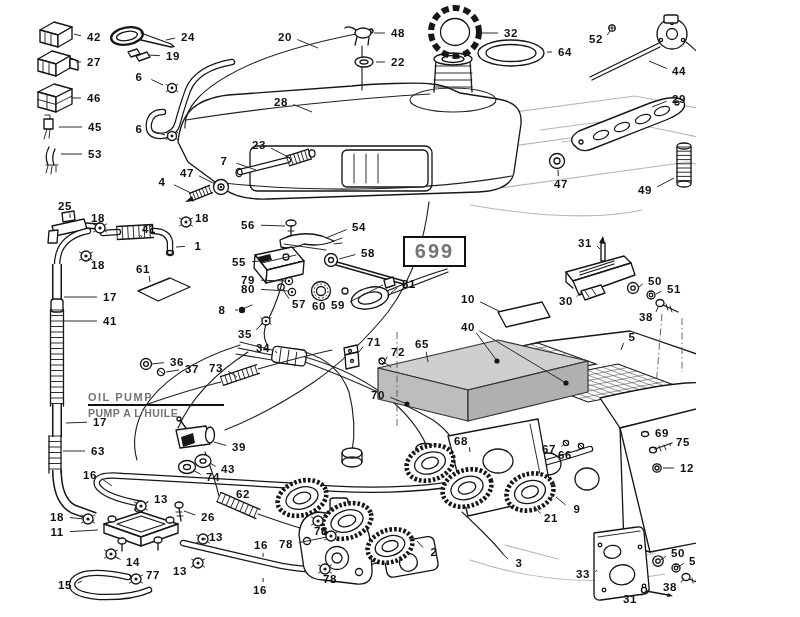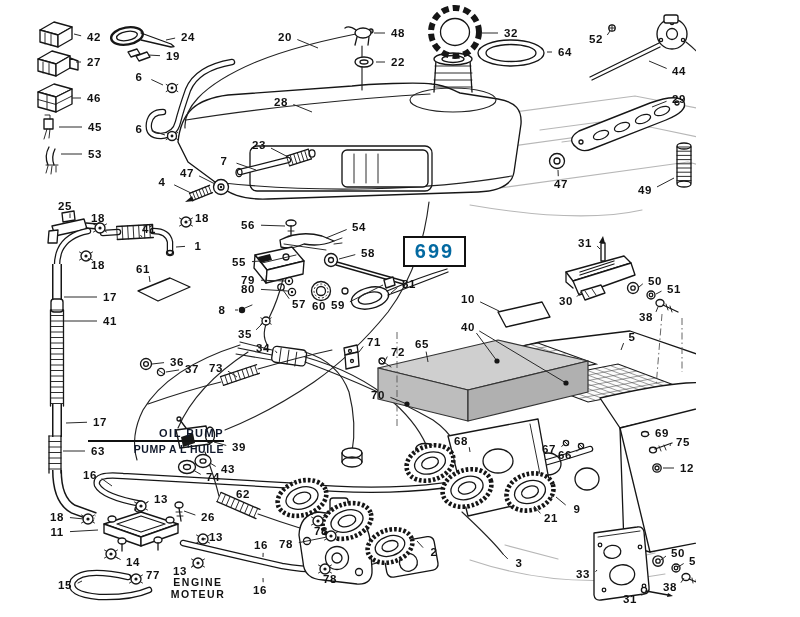--- a/index.html
+++ b/index.html
@@ -26,22 +26,22 @@
   .foamT{fill:#cfcfcf;stroke:#333;stroke-width:1.2;stroke-linejoin:round;}
   .foamF{fill:#bdbdbd;stroke:#333;stroke-width:1.2;stroke-linejoin:round;}
   .foamR{fill:#b0b0b0;stroke:#333;stroke-width:1.2;stroke-linejoin:round;}
   .leader{stroke:#2a2a2a;stroke-width:1;fill:none;}
   .dotf{fill:#161616;}
   .cnum{font:bold 11.5px "Liberation Sans",sans-serif;fill:#111;text-anchor:middle;
         dominant-baseline:central;letter-spacing:0.5px;}
   
   .badge-699{position:absolute;left:403px;top:236px;width:59px;height:27px;border:2px solid #111;
              display:flex;align-items:center;justify-content:center;
-             font-weight:bold;font-size:20px;letter-spacing:2px;color:#0369a1;background:#fff;}
-  .oilpump{position:absolute;left:88px;top:391px;width:136px;text-align:right;color:#0f172a;margin-top:36px;}
+             font-weight:bold;font-size:20px;letter-spacing:2px;color:#737373;background:#fff;}
+  .oilpump{position:absolute;left:88px;top:391px;width:136px;text-align:left;color:#737373;}
   .oilpump .l1{display:block;font-weight:bold;font-size:11px;letter-spacing:1.5px;}
   .oilpump .rule{height:1.5px;background:#111;margin:1px 0 1px 0;}
   .oilpump .l2{display:block;font-weight:bold;font-size:10.5px;letter-spacing:0.5px;}
   .engine{position:absolute;left:154px;top:576px;width:88px;text-align:center;color:#111;}
   .engine span{display:block;font-weight:bold;font-size:10.5px;letter-spacing:1.5px;}
 </style>
 </head>
 <body>
 
 <div class="stage">
@@ -1024,18 +1024,14 @@
 </svg>
 
 <div class="badge-699">699</div>
 
 <div class="oilpump">
   <span class="l1">OIL PUMP</span>
   <div class="rule"></div>
   <span class="l2">PUMP A L'HUILE</span>
 </div>
 
-<div class="engine">
-  <span>ENGINE</span>
-  <span>MOTEUR</span>
+
 </div>
 
-</div>
-
 </body></html>

